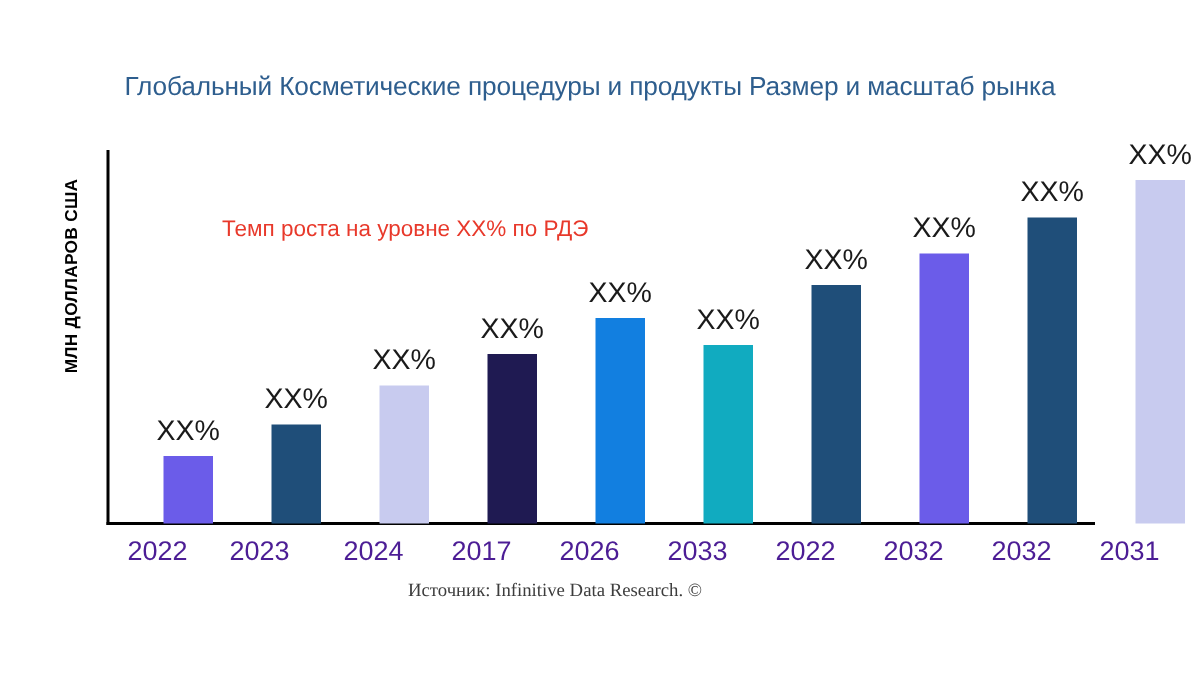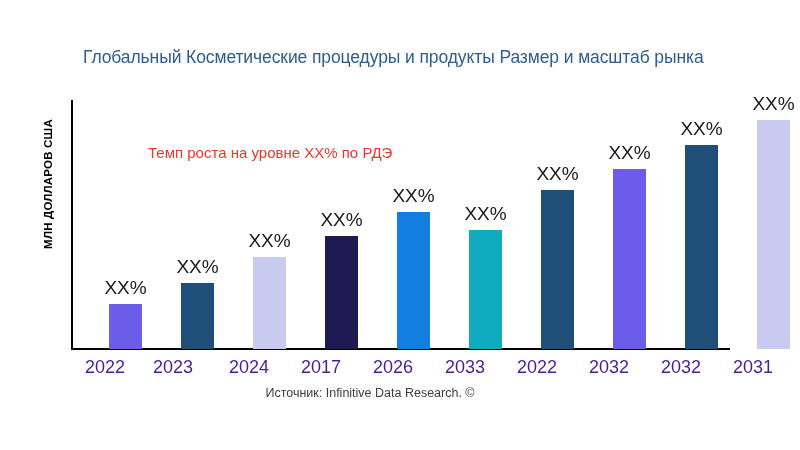--- a/index.html
+++ b/index.html
@@ -113,20 +113,21 @@
 
   
   #source-note {
     position: absolute;
     left: 0;
     top: 386px;
     width: 740px;
     text-align: center;
     font-size: 12.5px;
     color: #3d3d3d;
+    font-family: Liberation Serif, serif;
   }
 </style>
 </head>
 <body>
 
 <div id="chart-root">
 
   <div id="chart-title">Глобальный Косметические процедуры и продукты Размер и масштаб рынка</div>
 
   <div id="y-axis-label">МЛН ДОЛЛАРОВ США</div>

